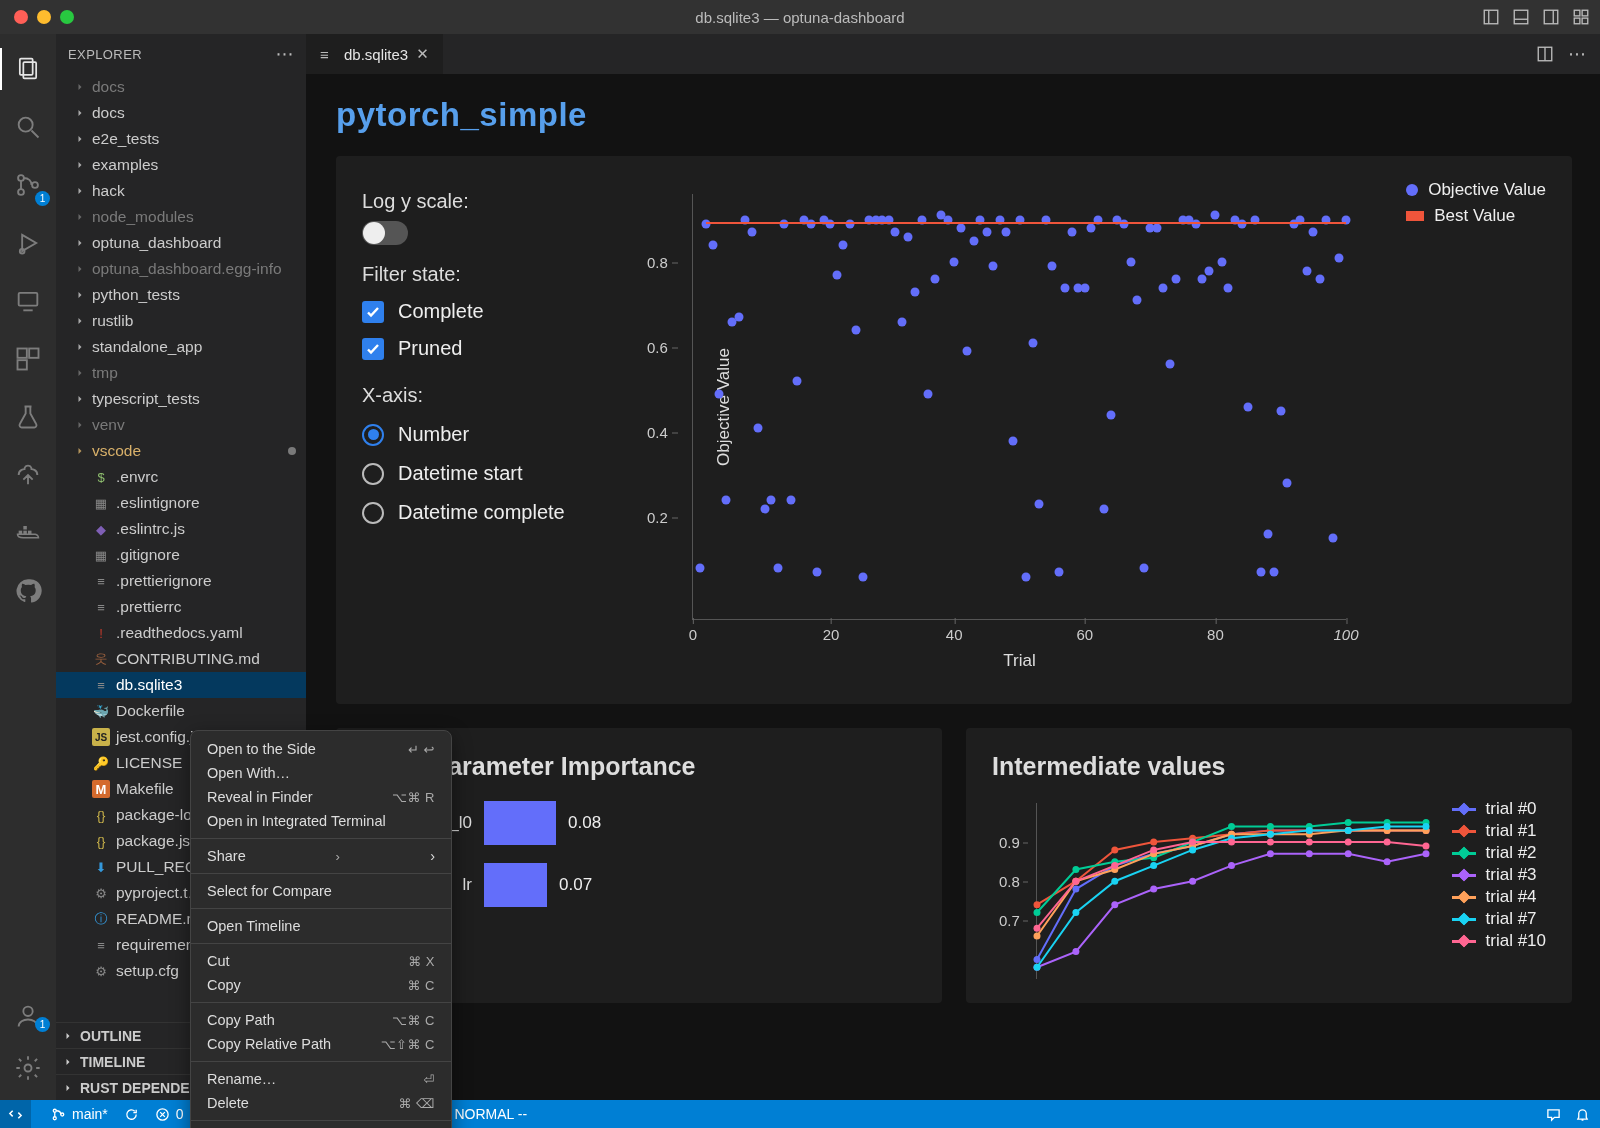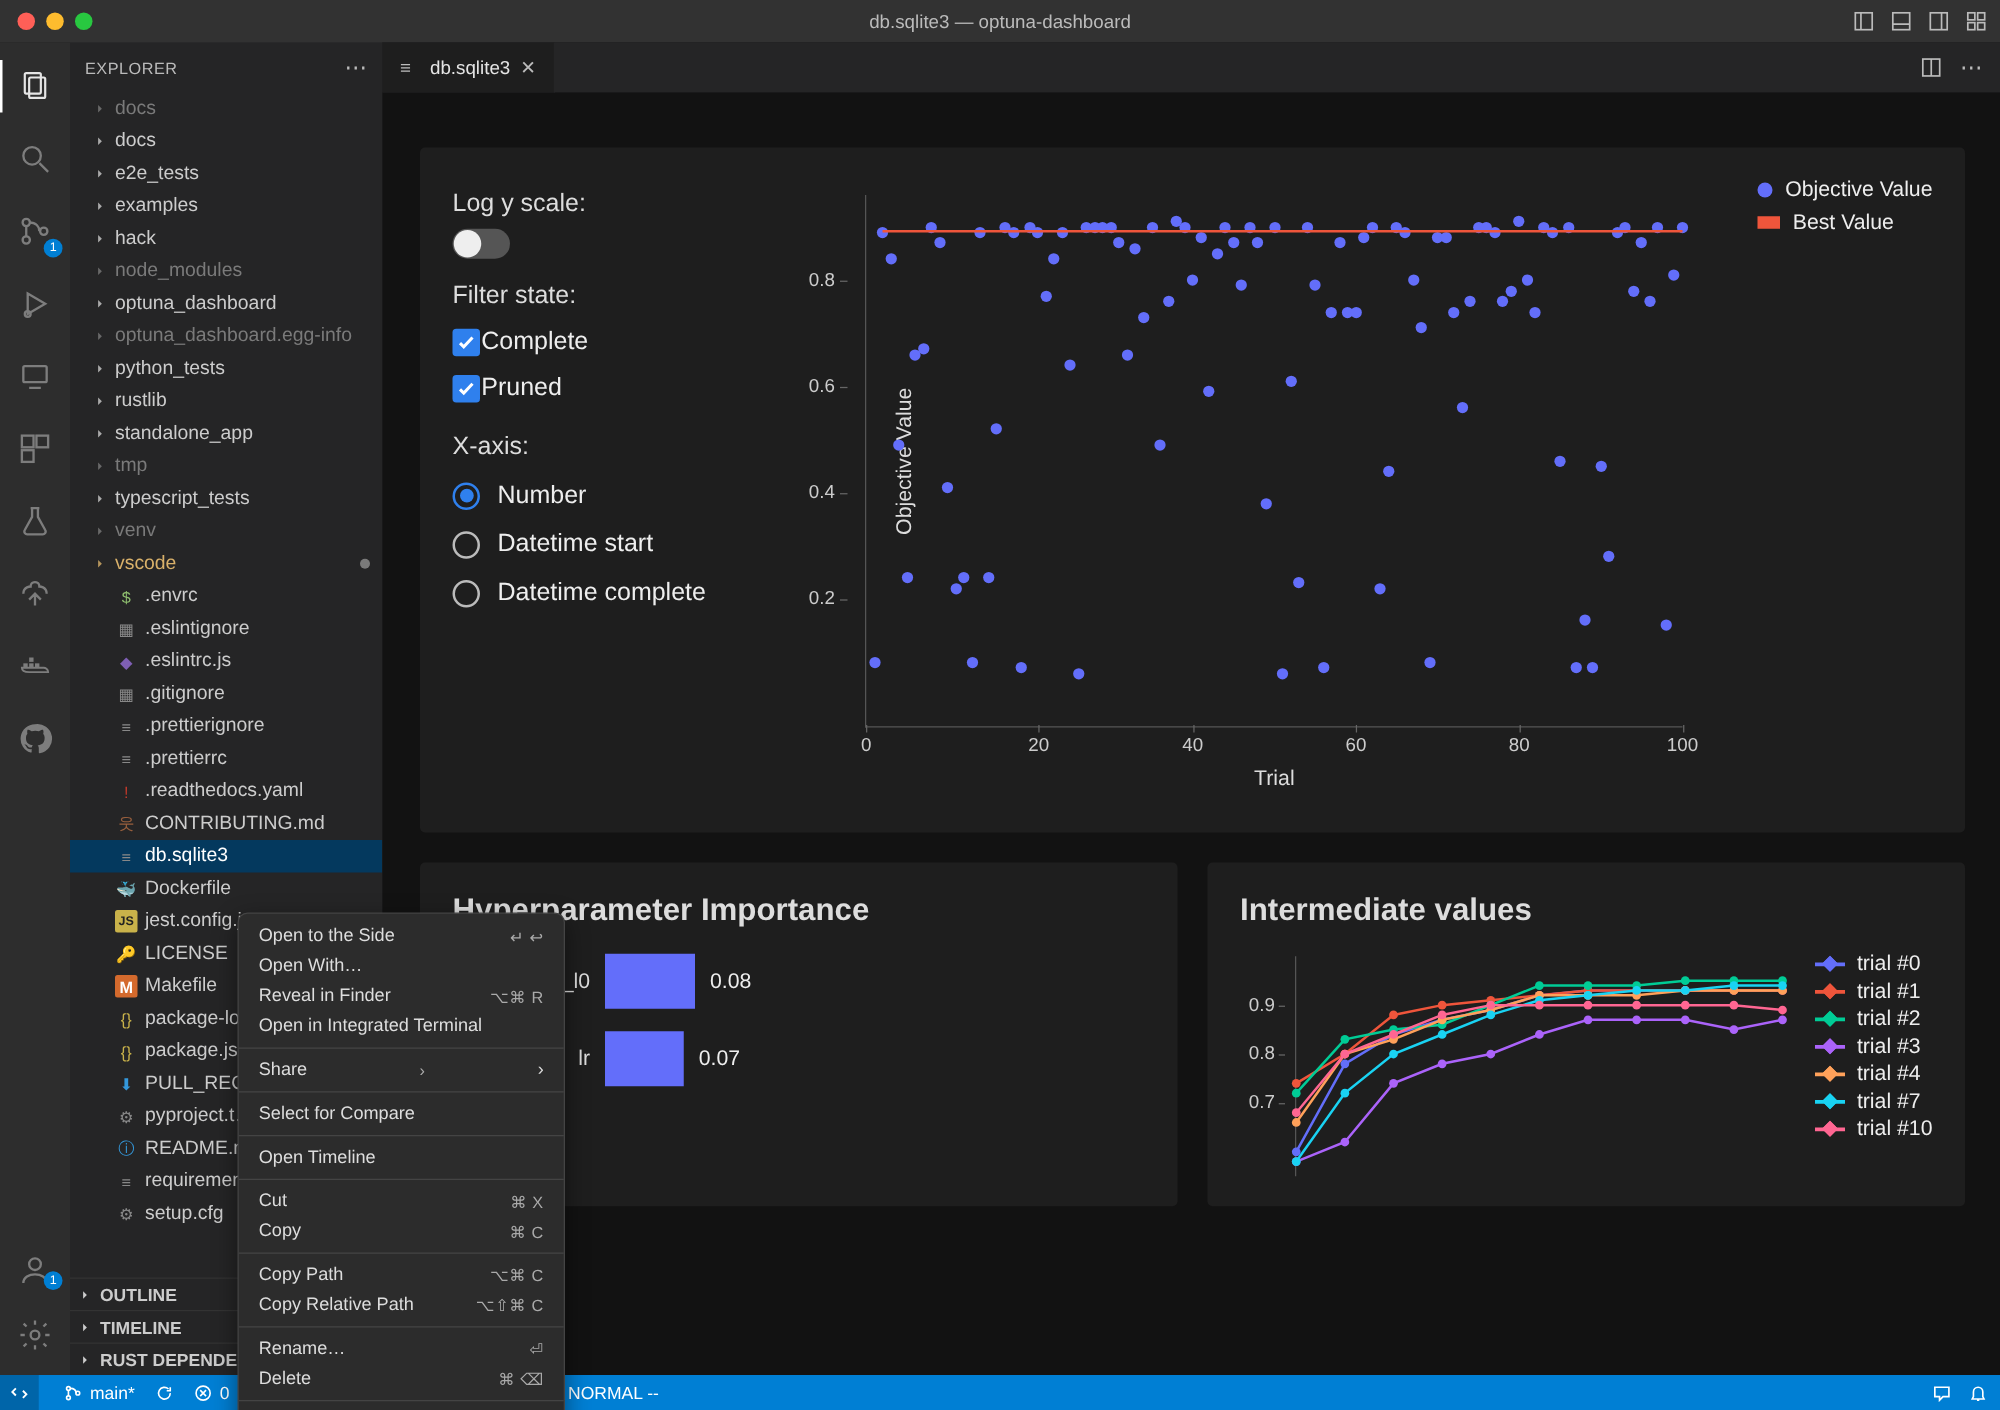--- a/index.html
+++ b/index.html
@@ -62,21 +62,21 @@
 
   .card-grid { display:grid; grid-template-columns: 1fr 1fr; gap:24px; margin-top:22px; }
   .card-grid .card1 { grid-column: 1 / span 2; }
   .card { background:#1e1e1e; border-radius:4px; padding:24px 26px; position:relative; }
   .card h3 { font-size:25px; color:#ddd; font-weight:600; margin-bottom:18px; }
   .card .label { font-size:20px; color:#ddd; margin-top:10px; margin-bottom:8px; }
 
   .toggle { width:46px; height:24px; background:#555; border-radius:14px; position:relative; margin:6px 0 18px; }
   .toggle .knob { width:22px; height:22px; background:#eee; border-radius:50%; position:absolute; top:1px; left:1px; }
 
-  .chklabel { display:flex; align-items:center; gap:1px; font-size:20px; color:#eee; margin-top:14px; }
+  .chklabel { display:flex; align-items:center; gap:14px; font-size:20px; color:#eee; margin-top:14px; }
   .chk { width:22px; height:22px; background:#2f80ed; border-radius:3px; display:flex; align-items:center; justify-content:center; }
   .chk svg { width:16px; height:16px; color:#fff; }
   .radiolabel { display:flex; align-items:center; gap:14px; font-size:20px; color:#eee; margin-top:16px; }
   .radio { width:22px; height:22px; border:2px solid #bbb; border-radius:50%; display:flex; align-items:center; justify-content:center; }
   .radio.selected { border-color:#2f80ed; }
   .radio.selected .inner { width:11px; height:11px; background:#2f80ed; border-radius:50%; }
 
   
   .card1 { display:flex; gap:10px; }
   .history-controls { width:270px; }
@@ -473,20 +473,21 @@
       <div class="tab-actions">
         <svg viewBox="0 0 16 16" fill="none" stroke="currentColor" stroke-width="1.2">
             <rect x="2" y="2" width="12" height="12"></rect>
             <line x1="8" y1="2" x2="8" y2="14"></line>
           </svg>
         <span style="font-size:18px">⋯</span>
       </div>
     </div>
 
     <div class="dashboard">
+      <div class="dash-title">pytorch_simple</div>
 
       <div class="card-grid">
 
         <div class="card card1">
           <div class="history-controls">
             <div class="label">Log y scale:</div>
             <div class="toggle">
                 <div class="knob"></div>
               </div>
 
@@ -541,21 +542,21 @@
               <div class="axis-label-x">Trial</div>
             <div class="ytick" style="bottom: 85px;">0.2</div>
                 <div class="ytick" style="bottom: 170px;">0.4</div>
                 <div class="ytick" style="bottom: 255px;">0.6</div>
                 <div class="ytick" style="bottom: 340px;">0.8</div>
                 <div class="xtick" style="left: 0px;">0</div>
                 <div class="xtick" style="left: 138px;">20</div>
                 <div class="xtick" style="left: 261.2px;">40</div>
                 <div class="xtick" style="left: 391.8px;">60</div>
                 <div class="xtick" style="left: 522.4px;">80</div>
-                <div class="xtick" style="left: 653px;">100</div>
+                <div class="xtick" style="left: 653px; font-style: italic;">100</div>
                 <div class="scatter-dot" style="background: rgb(99, 110, 250); left: 6.53px; bottom: 51px;"></div>
                 <div class="scatter-dot" style="background: rgb(99, 110, 250); left: 13.06px; bottom: 395.25px;"></div>
                 <div class="scatter-dot" style="background: rgb(99, 110, 250); left: 19.59px; bottom: 374px;"></div>
                 <div class="scatter-dot" style="background: rgb(99, 110, 250); left: 26.12px; bottom: 225.25px;"></div>
                 <div class="scatter-dot" style="background: rgb(99, 110, 250); left: 32.65px; bottom: 119px;"></div>
                 <div class="scatter-dot" style="background: rgb(99, 110, 250); left: 39.18px; bottom: 297.5px;"></div>
                 <div class="scatter-dot" style="background: rgb(99, 110, 250); left: 45.71px; bottom: 301.75px;"></div>
                 <div class="scatter-dot" style="background: rgb(99, 110, 250); left: 52.24px; bottom: 399.5px;"></div>
                 <div class="scatter-dot" style="background: rgb(99, 110, 250); left: 58.77px; bottom: 386.75px;"></div>
                 <div class="scatter-dot" style="background: rgb(99, 110, 250); left: 65.3px; bottom: 191.25px;"></div>

